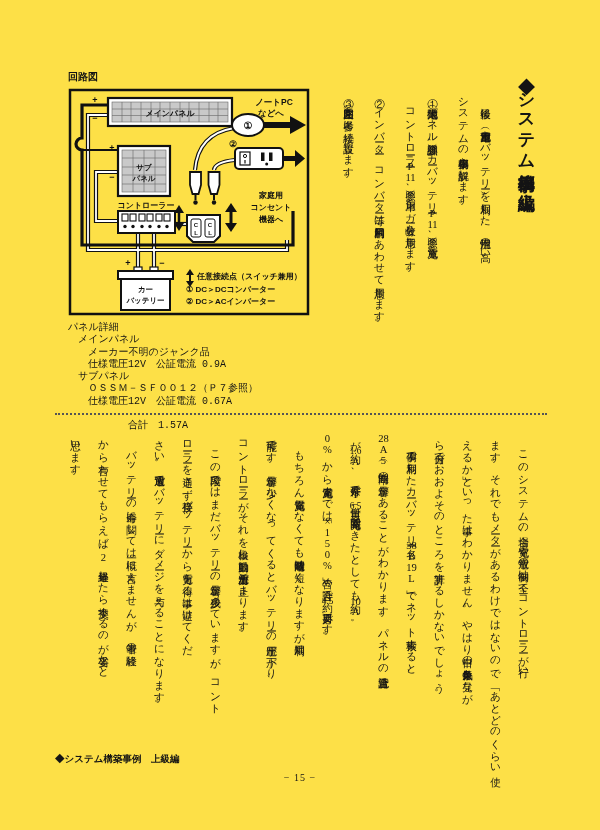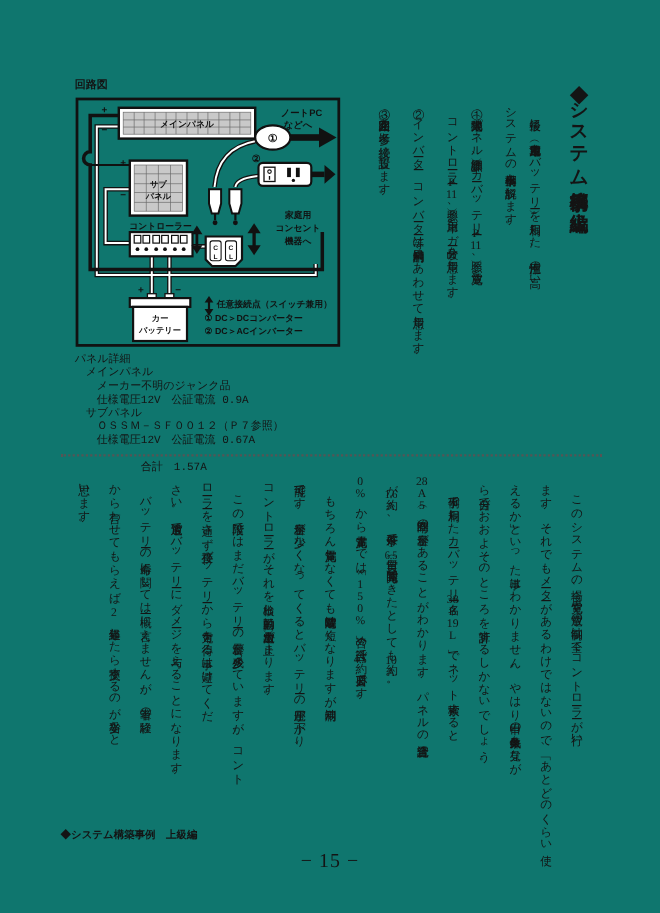--- a/index.html
+++ b/index.html
@@ -1,17 +1,17 @@
 <!DOCTYPE html>
 <html><head>
 <meta charset="utf-8">
 <style>
   html,body{margin:0;padding:0;background:#e8e8e8;}
   .page{
-    position:relative;width:600px;height:830px;background:#0f766e;
+    position:relative;width:600px;height:830px;background:#fde047;
     font-family:"Liberation Serif",serif;color:#141414;overflow:hidden;
   }
   .vtext{
     writing-mode:vertical-rl;text-orientation:upright;
     white-space:nowrap;
   }
   .tcy{text-combine-upright:all;}
   
   .article-title{
     position:absolute;top:64px;right:62px;height:250px;
@@ -50,21 +50,21 @@
     font-family:Liberation Mono, monospace;font-size:10px;line-height:12.3px;
     white-space:pre-line;
   }
   
   .footer-title{
     position:absolute;left:55px;top:753px;
     font-family:"Liberation Sans",sans-serif;font-size:9.5px;font-weight:bold;
   }
   .page-number{
     position:absolute;left:0;top:772px;width:100%;text-align:center;
-    font-size:18px;letter-spacing:1px;
+    font-size:10px;letter-spacing:1px;
   }
 </style>
 </head>
 <body>
 
 <div class="page">
 
   <div class="diagram-caption">回路図</div>
 
   <div class="diagram">

